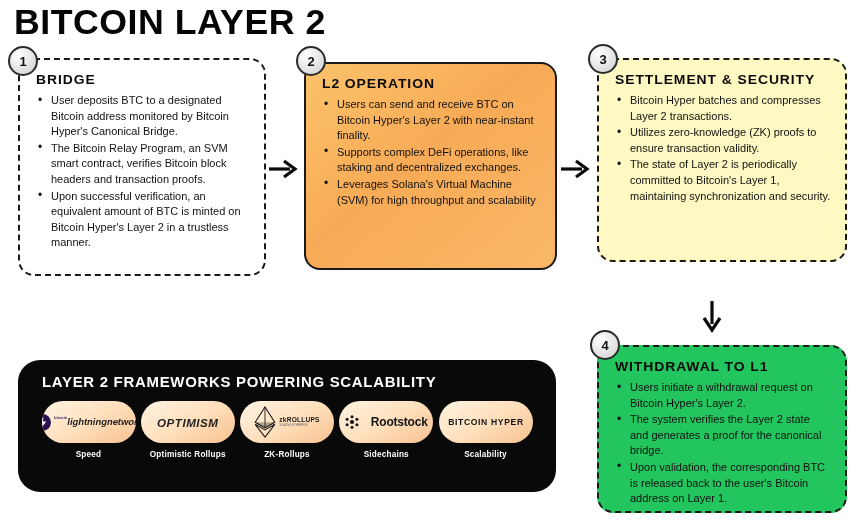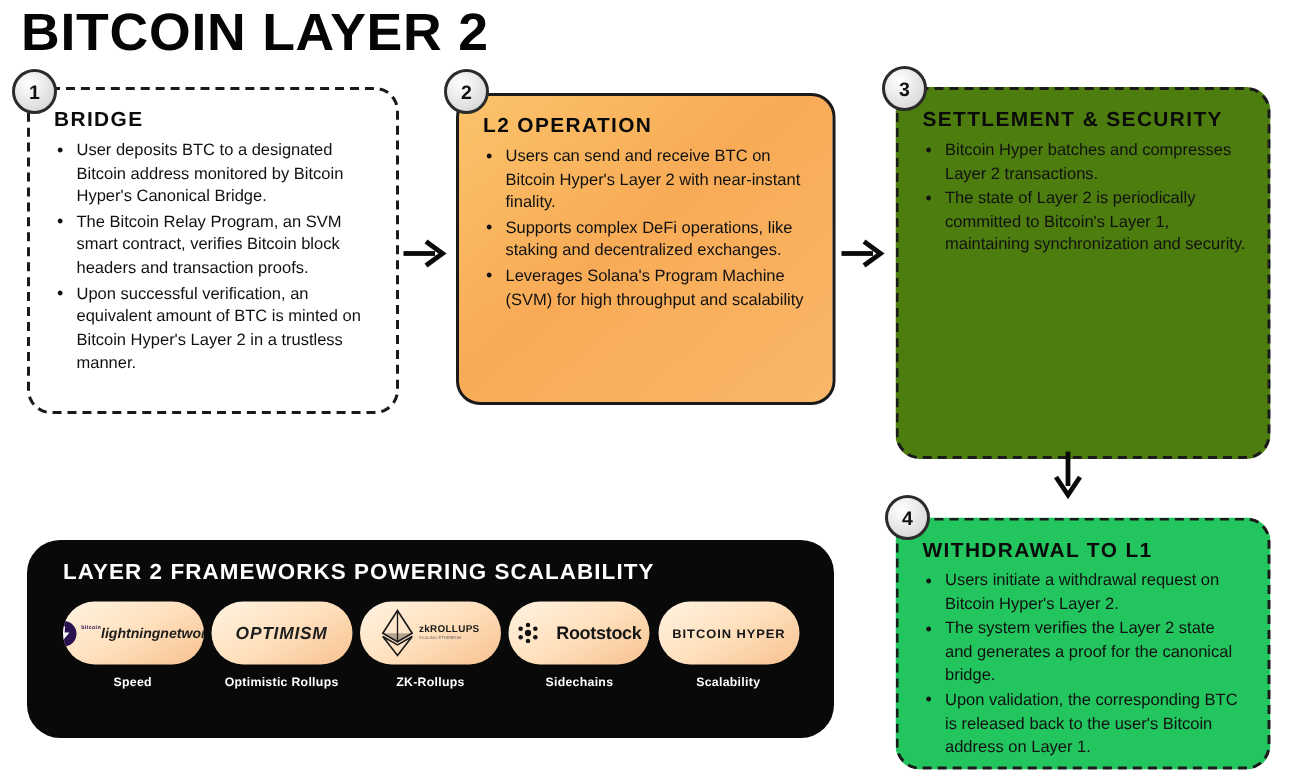--- a/index.html
+++ b/index.html
@@ -73,22 +73,22 @@
     left: 2px;
     top: -0.5px;
     font-size: 12px;
     color: #111111;
   }
 
   
   #card-1 { left: 18px;  top: 58px;  width: 248px; height: 218px; }
   #card-2 { left: 304px; top: 62px;  width: 253px; height: 208px;
             background: linear-gradient(140deg,#fbc36a 0%, #f8ab56 45%, #f9b768 100%); }
-  #card-3 { left: 597px; top: 58px;  width: 250px; height: 248px;
-            background: #4d7c0f; }
+  #card-3 { left: 597px; top: 58px;  width: 250px; height: 204px;
+            background: #fef9c3; }
   #card-4 { left: 597px; top: 345px; width: 250px; height: 168px;
             background: #22c55e; }
 
   
   .badge {
     position: absolute;
     width: 30px; height: 30px;
     border-radius: 50%;
     background: radial-gradient(circle at 36% 30%, #ffffff 0%, #e2e2e2 60%, #cfcfcf 100%);
     border: 2px solid #2b2b2b;
@@ -220,36 +220,37 @@
       <path d="M16 3 L27 11 L16 19" stroke="#0a0a0a" stroke-width="3.2" fill="none" stroke-linejoin="miter"></path>
     </svg>
   </div>
 
   <div class="badge" id="badge-2">2</div>
   <div class="card solid" id="card-2">
     <div class="card-title">L2 OPERATION</div>
     <ul>
       <li>Users can send and receive BTC on Bitcoin Hyper's Layer 2 with near-instant finality.</li>
       <li>Supports complex DeFi operations, like staking and decentralized exchanges.</li>
-      <li>Leverages Solana's Program Machine (SVM) for high throughput and scalability</li>
+      <li>Leverages Solana's Virtual Machine (SVM) for high throughput and scalability</li>
     </ul>
   </div>
 
   <div class="arrow" id="arrow-2">
     <svg width="30" height="22" viewBox="0 0 30 22">
       <path d="M1 11 H22" stroke="#0a0a0a" stroke-width="3.2" fill="none"></path>
       <path d="M16 3 L27 11 L16 19" stroke="#0a0a0a" stroke-width="3.2" fill="none" stroke-linejoin="miter"></path>
     </svg>
   </div>
 
   <div class="badge" id="badge-3">3</div>
   <div class="card dashed" id="card-3">
     <div class="card-title">SETTLEMENT &amp; SECURITY</div>
     <ul>
       <li>Bitcoin Hyper batches and compresses Layer 2 transactions.</li>
+      <li>Utilizes zero-knowledge (ZK) proofs to ensure transaction validity.</li>
       <li>The state of Layer 2 is periodically committed to Bitcoin's Layer 1, maintaining synchronization and security.</li>
     </ul>
   </div>
 
   <div class="arrow" id="arrow-3">
     <svg width="24" height="34" viewBox="0 0 24 34">
       <path d="M12 1 V24" stroke="#0a0a0a" stroke-width="3.2" fill="none"></path>
       <path d="M4 18 L12 30 L20 18" stroke="#0a0a0a" stroke-width="3.2" fill="none" stroke-linejoin="miter"></path>
     </svg>
   </div>

